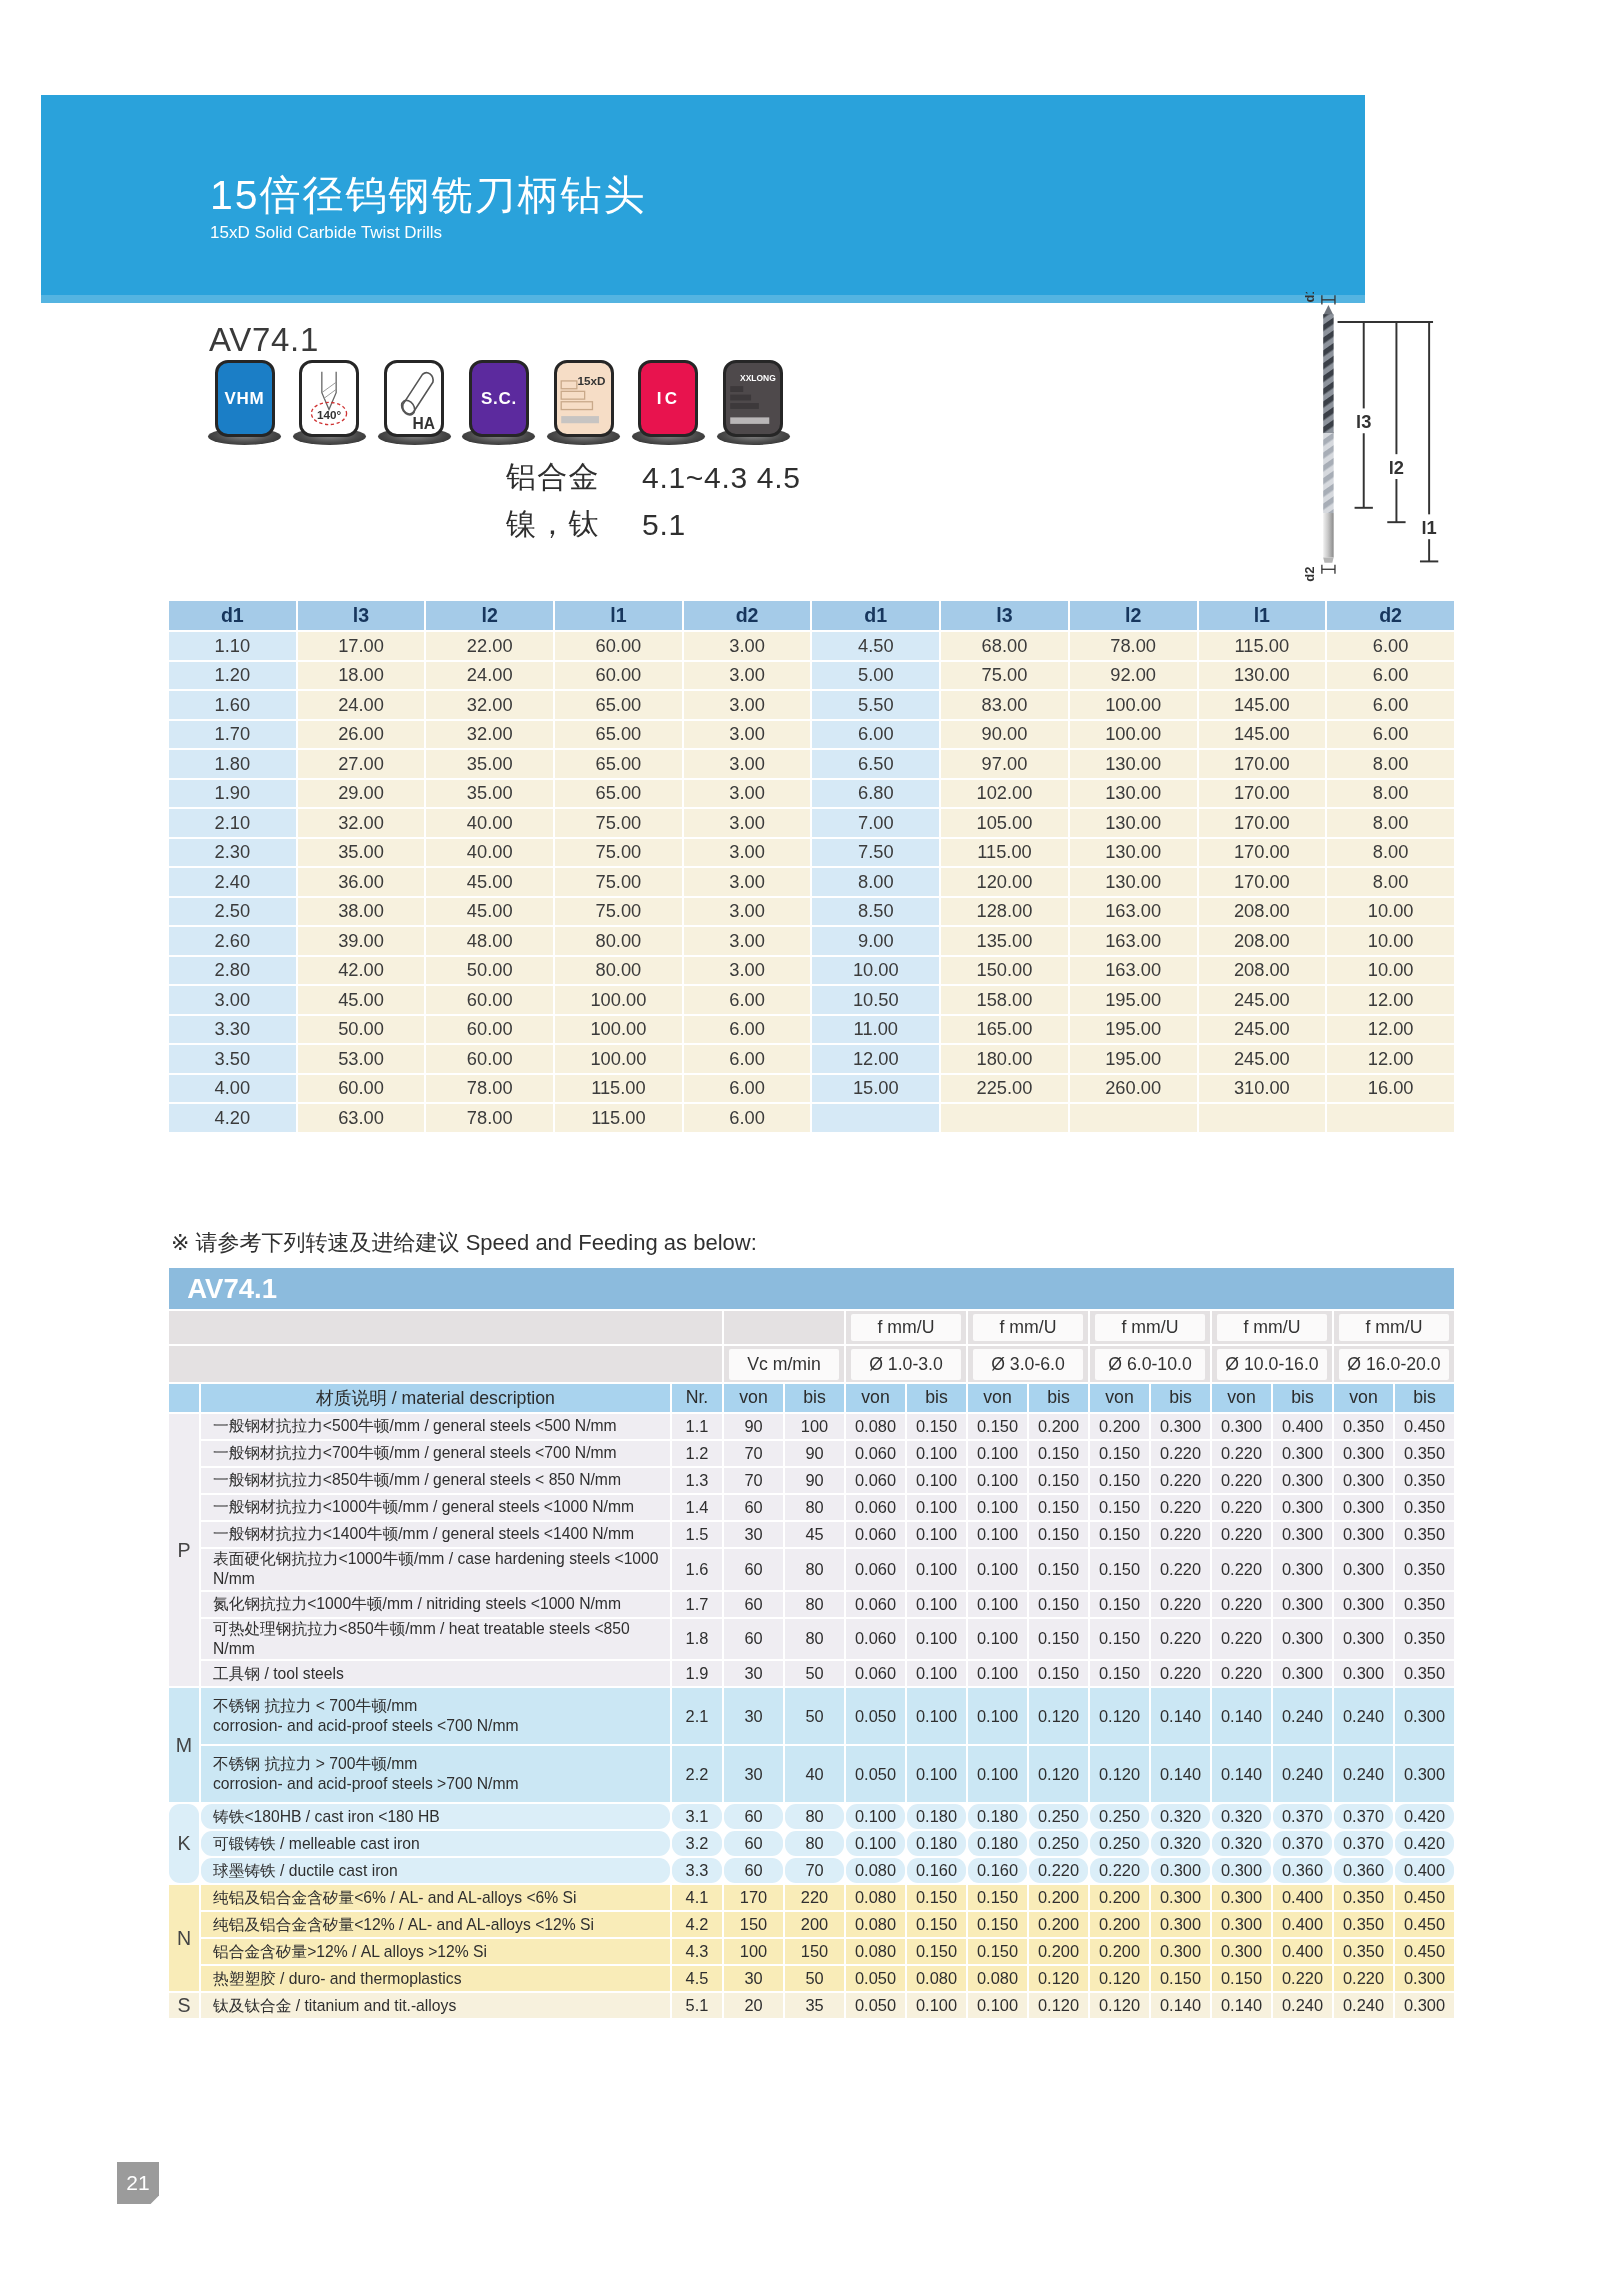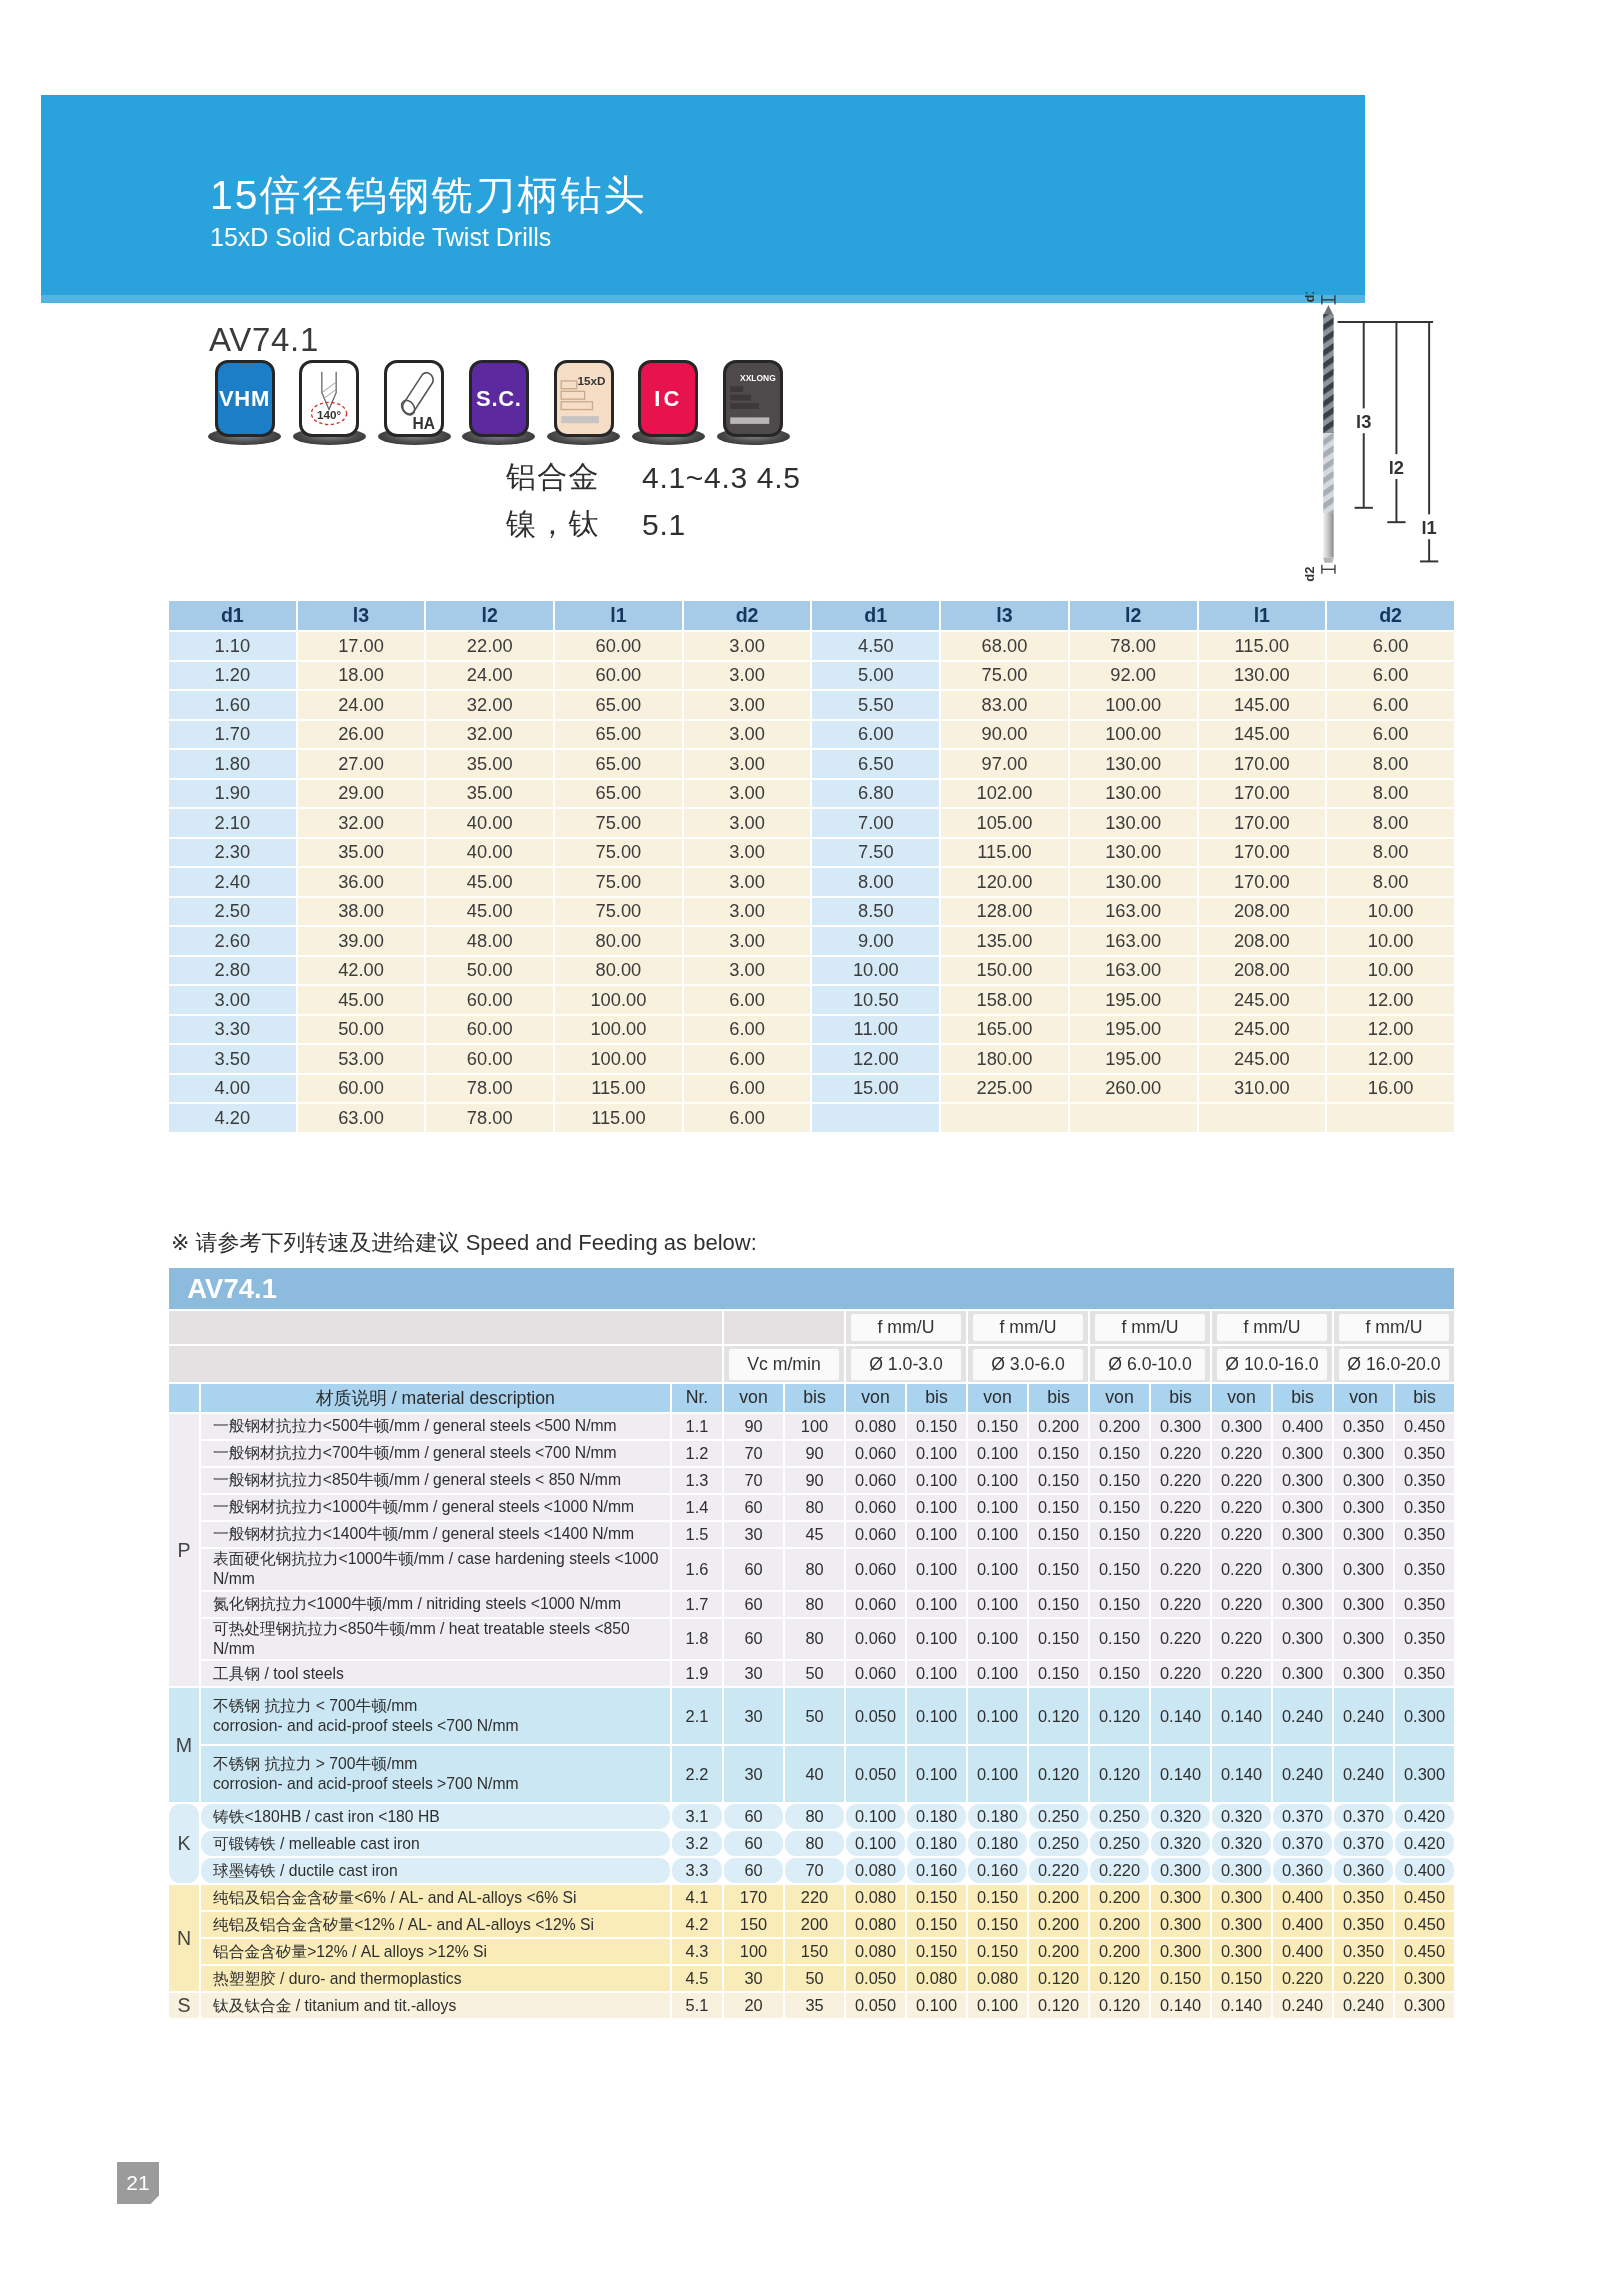--- a/index.html
+++ b/index.html
@@ -3,32 +3,32 @@
 <meta charset="utf-8">
 <style>
   * { margin:0; padding:0; box-sizing:border-box; }
   body { background:#ffffff; font-family:"Liberation Sans","DejaVu Sans",sans-serif; }
   .page { position:relative; width:1623px; height:2295px; background:#ffffff; overflow:hidden; }
 
   
   .banner { position:absolute; left:41px; top:95px; width:1324px; height:208px; background:#2aa2db; }
   .banner-strip { position:absolute; left:0; bottom:0; width:100%; height:8.5px; background:#54b4e1; }
   .banner-title { position:absolute; left:169px; top:73px; color:#ffffff; font-size:41px; letter-spacing:2px; }
-  .banner-sub { position:absolute; left:169px; top:128px; color:#ffffff; font-size:25px; }
+  .banner-sub { position:absolute; left:169px; top:128px; color:#ffffff; font-size:17px; }
 
   
   .model { position:absolute; left:209px; top:321px; font-size:33px; color:#3a3a3a; letter-spacing:0.7px; }
   .badges { position:absolute; left:208px; top:360px; display:flex; gap:11.8px; }
   .badge { position:relative; width:73px; height:86px; }
   .badge .base { position:absolute; bottom:1.3px; left:0; width:73px; height:17px; border-radius:50%;
                  background:radial-gradient(ellipse at 50% 40%, #8d8d8d 0%, #4a4a4a 55%, #262626 100%); }
   .badge .can { position:absolute; top:0; left:6.5px; width:60px; height:77px; border:3.3px solid #262626;
                 border-radius:13px; display:flex; align-items:center; justify-content:center; overflow:hidden;
                 background:#ffffff; }
-  .badge .can .txt { font-weight:bold; font-size:22px; color:#ffffff; letter-spacing:0.7px; }
+  .badge .can .txt { font-weight:bold; font-size:17px; color:#ffffff; letter-spacing:0.7px; }
   .can-vhm { background:#1b7ec6 !important; }
   .can-sc  { background:#5c2a9e !important; }
   .can-ic  { background:#e8134e !important; }
   .can-15xd { background:#f6ddc6 !important; }
   .can-xxlong { background:#4e494b !important; }
 
   
   .range-col { position:absolute; font-size:30px; color:#2f2f2f; }
   .range-col1 { left:209px; top:454px; }
   .range-col2 { left:506px; top:454px; }

